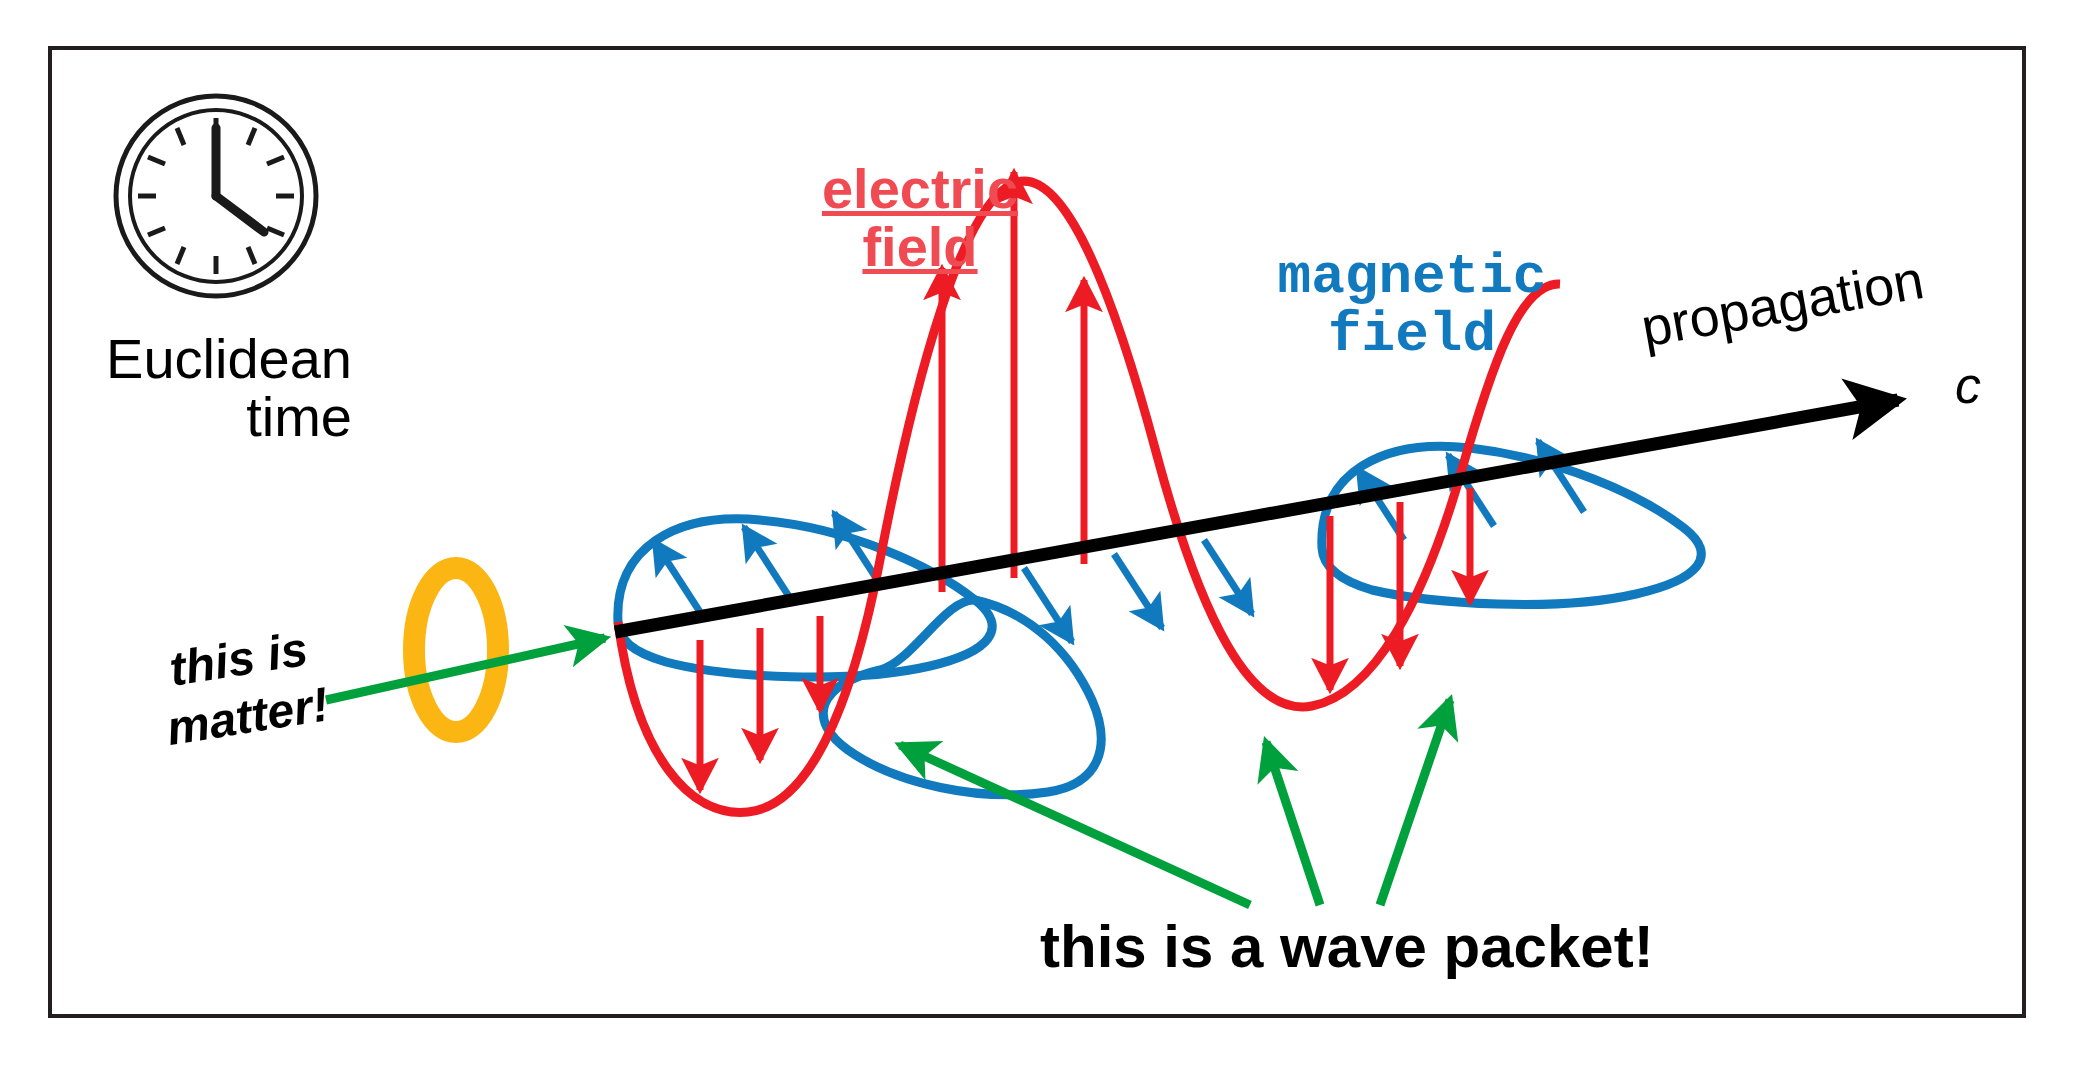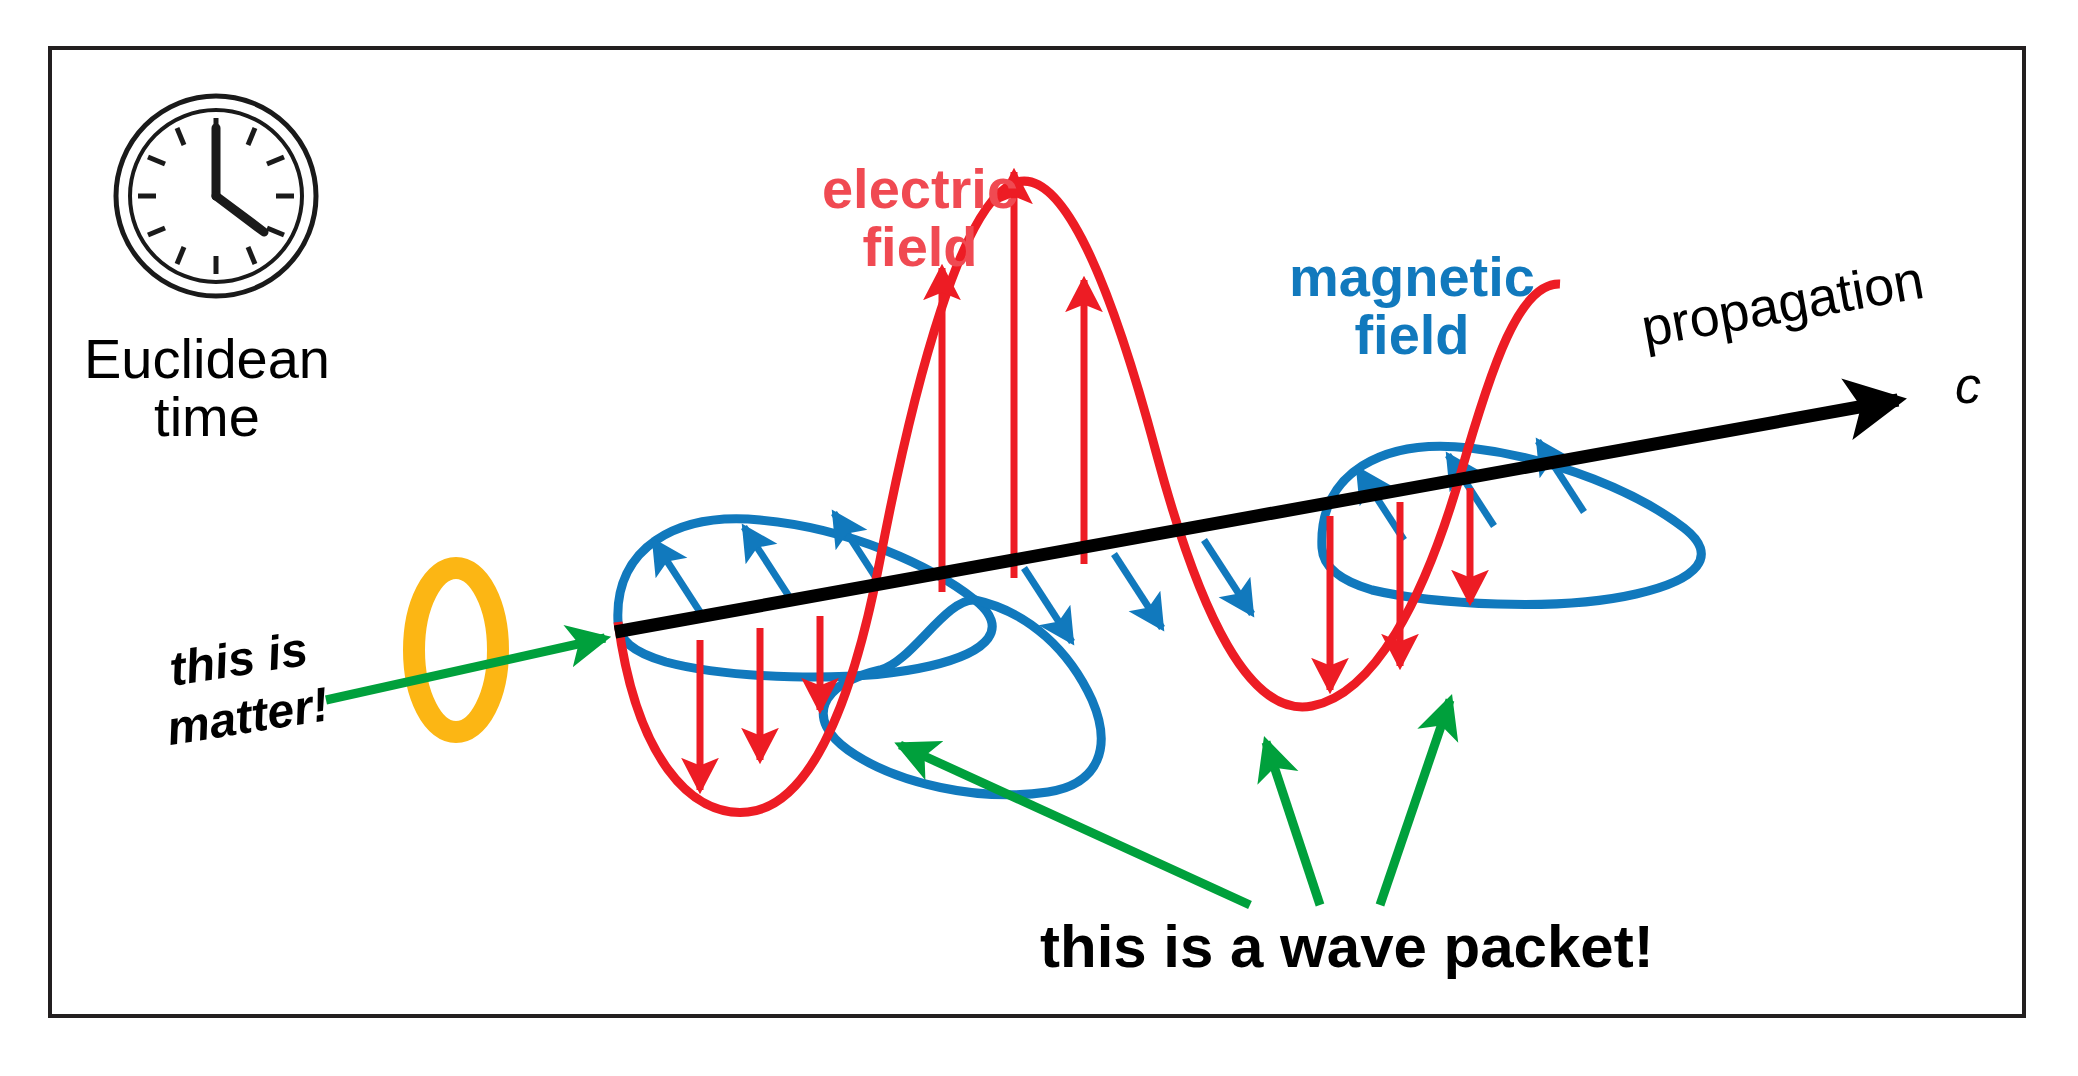--- a/index.html
+++ b/index.html
@@ -39,21 +39,21 @@
   }
   .lbl {
     position: absolute;
     white-space: pre;
     line-height: 1.04;
   }
   .lbl-euclidean {
     left: 62px;
     top: 330px;
     width: 290px;
-    text-align: center;
+    text-align: right;
     font-size: 56px;
     color: #000000;
   }
   .lbl-matter {
     left: 118px;
     top: 630px;
     width: 250px;
     text-align: center;
     font-size: 48px;
     font-weight: bold;
@@ -63,29 +63,31 @@
     line-height: 1.2;
   }
   .lbl-electric {
     left: 770px;
     top: 160px;
     width: 300px;
     text-align: center;
     font-size: 56px;
     font-weight: bold;
     color: #f04a52;
+    text-decoration: underline;
   }
   .lbl-magnetic {
     left: 1262px;
     top: 248px;
     width: 300px;
     text-align: center;
     font-size: 56px;
     font-weight: bold;
     color: #1179bd;
+    font-family: Liberation Mono, monospace;
   }
   .lbl-propagation {
     left: 1642px;
     top: 300px;
     font-size: 54px;
     color: #000000;
     transform: rotate(-10deg);
     transform-origin: left center;
   }
   .lbl-c {

